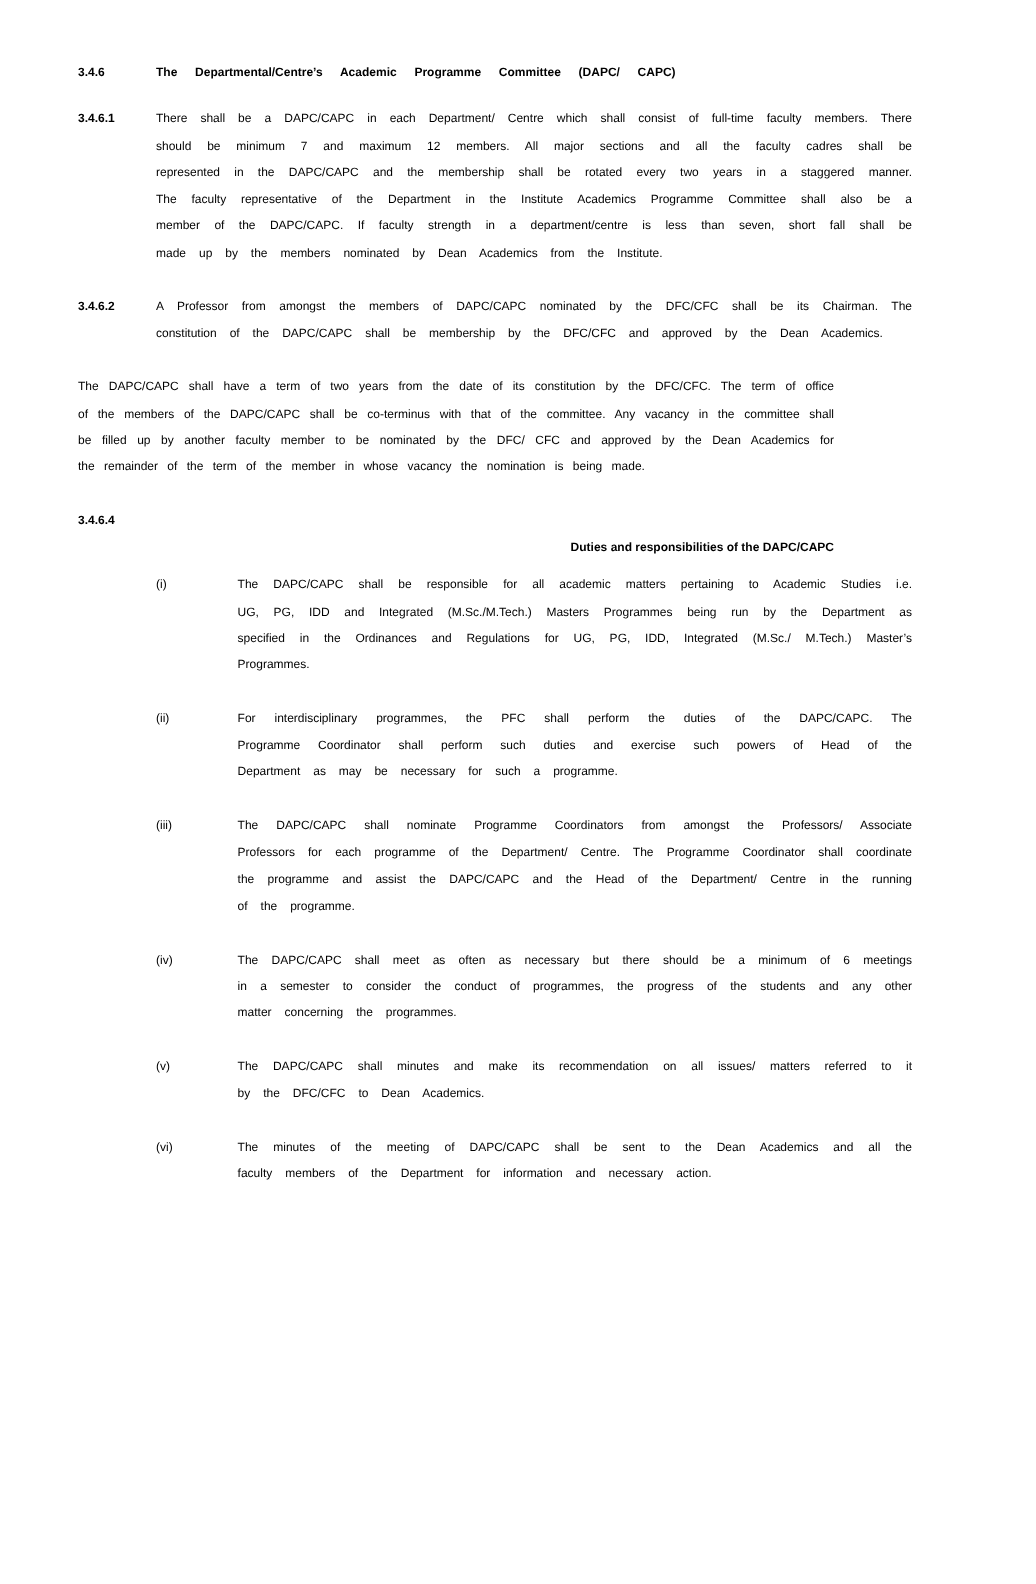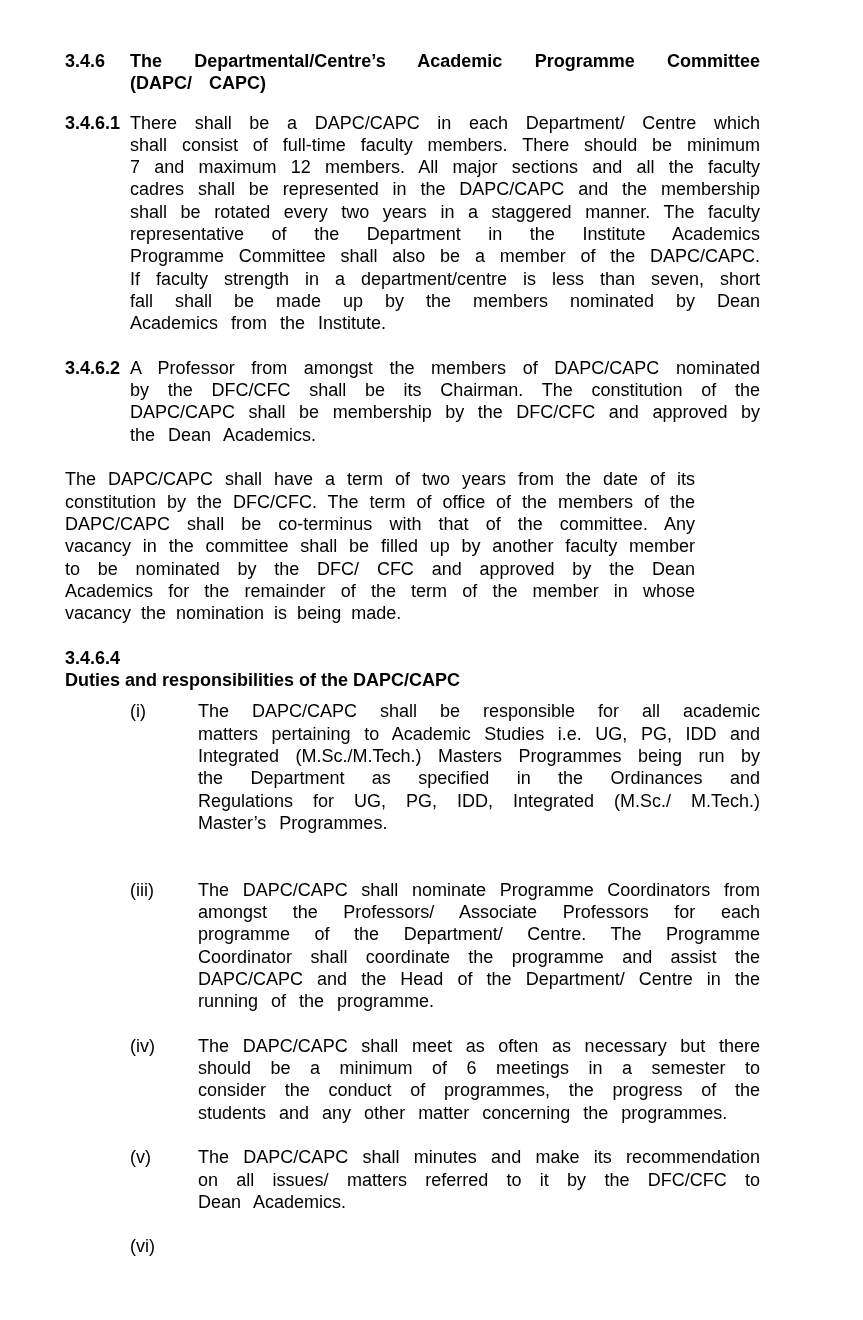--- a/index.html
+++ b/index.html
@@ -2,21 +2,21 @@
 <html><head>
 <meta charset="utf-8">
 <style>
   html, body { margin: 0; padding: 0; background: #ffffff; }
   .page {
     position: relative;
     width: 863px;
     height: 1320px;
     background: #ffffff;
     font-family: "Liberation Sans", "DejaVu Sans", sans-serif;
-    font-size: 18px;
+    font-size: 10px;
     line-height: 22.3px;
     color: #000000;
     overflow: hidden;
   }
   .content {
     position: absolute;
     left: 65px;
     top: 50px;
     width: 695px;
   }
@@ -34,21 +34,21 @@
   }
   .heading { margin-bottom: 17px; }
   .heading .body-text {
     font-weight: bold;
     word-spacing: 12px;
   }
   .tight .body-text { word-spacing: 5px; }
   .subheading { margin-bottom: 9px; flex-direction: column; }
   .subheading .body-text {
     font-weight: bold;
-    text-align: left;
+    text-align: right;
     word-spacing: normal;
   }
   .duty {
     display: flex;
     margin-left: 65px;
     margin-bottom: 22.3px;
   }
   .duty .marker { width: 68px; flex: none; }
   .duty .body-text { width: 562px; flex: none; }
 </style>
@@ -81,35 +81,38 @@
       <span class="num">3.4.6.4</span>
       <span class="body-text">Duties and responsibilities of the DAPC/CAPC</span>
     </div>
 
     <div class="duty">
       <span class="marker">(i)</span>
       <span class="body-text">The DAPC/CAPC shall be responsible for all academic matters pertaining to Academic Studies i.e. UG, PG, IDD and Integrated (M.Sc./M.Tech.) Masters Programmes being run by the Department as specified in the Ordinances and Regulations for UG, PG, IDD, Integrated  (M.Sc./ M.Tech.) Master’s Programmes.</span>
     </div>
 
     <div class="duty">
+      <span class="marker">(ii)</span>
+      <span class="body-text">For interdisciplinary programmes, the PFC shall perform the duties of the DAPC/CAPC. The Programme Coordinator shall perform such duties and exercise such powers of Head of the Department as may be necessary for such a programme.</span>
     </div>
 
     <div class="duty">
       <span class="marker">(iii)</span>
       <span class="body-text">The DAPC/CAPC shall nominate Programme Coordinators from amongst the Professors/ Associate Professors for each programme of the Department/ Centre. The Programme Coordinator shall coordinate the programme and assist the DAPC/CAPC and the Head of the Department/ Centre in the running of the programme.</span>
     </div>
 
     <div class="duty">
       <span class="marker">(iv)</span>
       <span class="body-text">The DAPC/CAPC shall meet as often as necessary but there should be a minimum of 6 meetings in a semester to consider the conduct of programmes, the progress of the students and any other matter concerning the programmes.</span>
     </div>
 
     <div class="duty">
       <span class="marker">(v)</span>
       <span class="body-text">The DAPC/CAPC shall minutes and make its recommendation on all issues/ matters referred to it by the DFC/CFC to Dean Academics.</span>
     </div>
 
     <div class="duty">
       <span class="marker">(vi)</span>
+      <span class="body-text">The minutes of the meeting of DAPC/CAPC shall be sent to the Dean Academics and all the faculty members of the Department for information and necessary action.</span>
     </div>
 
   </div>
 </div>
 
 </body></html>

